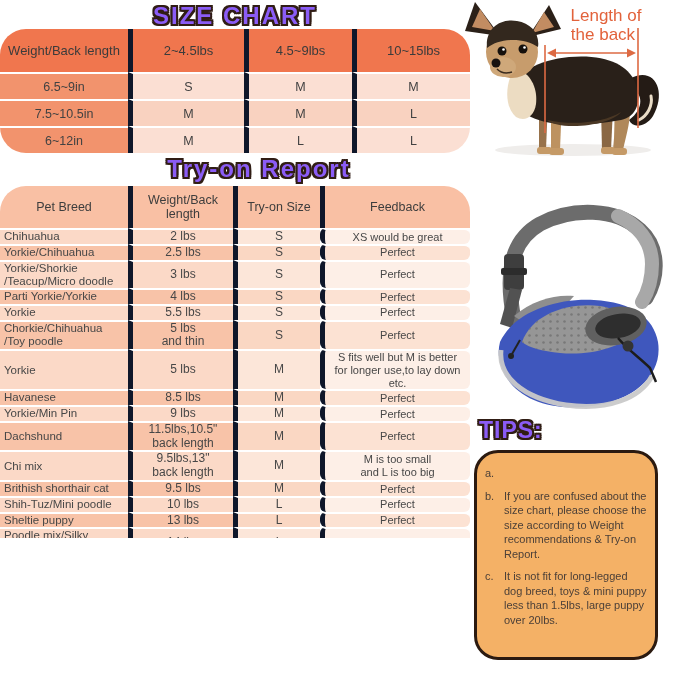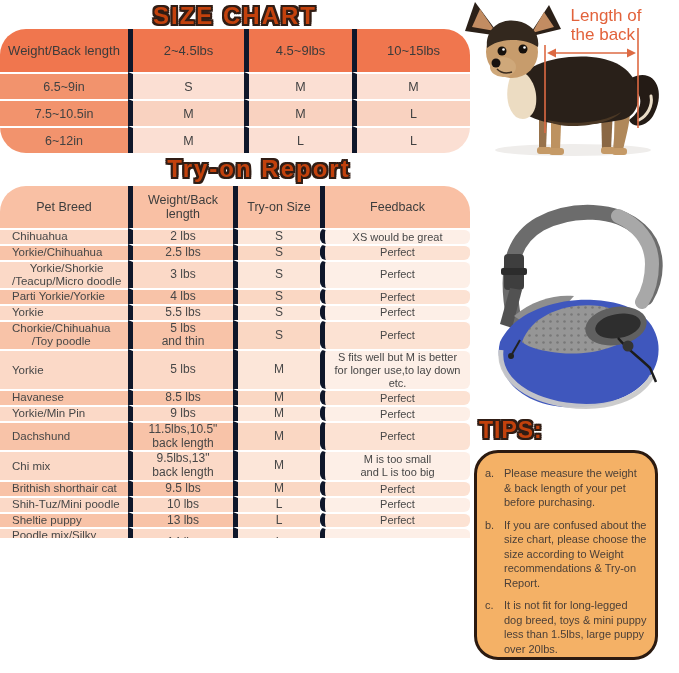--- a/index.html
+++ b/index.html
@@ -1,20 +1,20 @@
 <!DOCTYPE html>
 <html><head>
 <meta charset="utf-8">
 <style>
   html,body{margin:0;padding:0;background:#fff;}
   .page{position:relative;width:679px;height:673px;background:#fff;overflow:hidden;
         font-family:"Liberation Sans","DejaVu Sans",sans-serif;color:#4a4a4a;}
 
   
-  .big-title{position:absolute;font-weight:bold;color:#c2410c;letter-spacing:2px;
+  .big-title{position:absolute;font-weight:bold;color:#8b5cf6;letter-spacing:2px;
     text-shadow:-2px -2px 0 #301d15,2px -2px 0 #301d15,-2px 2px 0 #301d15,2px 2px 0 #301d15,
                 -2px 0 0 #301d15,2px 0 0 #301d15,0 -2px 0 #301d15,0 2px 0 #301d15;}
   .size-title{top:2px;left:0;width:470px;text-align:center;font-size:24px;}
   .tryon-title{top:155px;left:0;width:470px;text-align:center;font-size:24px;margin-left:24px;}
   .tips-title{top:417px;left:479px;font-size:23px;letter-spacing:1px;}
 
   
   .size-table{position:absolute;left:0;top:29px;width:470px;height:124px;display:grid;
     grid-template-columns:128px 116px 108px 118px;grid-template-rows:43px 27px 27px 27px;
     border-radius:26px;overflow:hidden;}
@@ -27,21 +27,21 @@
   .bl{border-left:5px solid #0f172a;}
   .bt{border-top:2px solid #ffffff;}
 
   
   .tryon-table{position:absolute;left:0;top:186px;width:470px;height:352px;display:grid;
     grid-template-columns:128px 105px 87px 150px;grid-template-rows:42px repeat(15,1fr);
     border-radius:26px 26px 0 0;overflow:hidden;}
   .tc{display:flex;align-items:center;justify-content:center;text-align:center;
       box-sizing:border-box;font-size:12px;line-height:1.15;white-space:pre-line;color:#474747;}
   .tc.hd{background:#f9c0a4;font-size:12.5px;color:#3d3d3d;}
-  .tc.breed{justify-content:flex-start;text-align:center;padding-left:12px;font-size:11.5px;}
+  .tc.breed{justify-content:flex-start;text-align:left;padding-left:4px;font-size:11.5px;}
   .tc.fb{font-size:11px;border-radius:6px;}
   .lt.c1,.lt.c2{background:#fbd9c7;} .lt.c3{background:#fce6d9;} .lt.c4{background:#fdefe7;}
   .dk.c1,.dk.c2{background:#f8c3a8;} .dk.c3{background:#fad7c3;} .dk.c4{background:#fce2d3;}
 
   
   .dog-figure{position:absolute;left:455px;top:0;width:224px;height:158px;}
   .bag-figure{position:absolute;left:470px;top:192px;width:209px;height:226px;}
 
   
   .tips-box{position:absolute;left:474px;top:450px;width:184px;height:210px;box-sizing:border-box;
@@ -229,21 +229,20 @@
     <circle cx="158" cy="154" r="5.5" fill="#343434"></circle>
     <path d="M50 148 L42 162" stroke="#222222" stroke-width="2"></path>
     <circle cx="41" cy="164" r="3" fill="#222222"></circle>
   </svg>
 
   <div class="big-title tips-title">TIPS:</div>
 
   <div class="tips-box">
     <div class="tip">
       <span class="lbl">a.</span>
-      <span class="txt">Please measure the weight &amp; back length of your pet before purchasing.</span>
     </div>
     <div class="tip">
       <span class="lbl">b.</span>
       <span class="txt">If you are confused about the size chart, please choose the size according to Weight recommendations &amp; Try-on Report.</span>
     </div>
     <div class="tip">
       <span class="lbl">c.</span>
       <span class="txt">It is not fit for long-legged dog breed, toys &amp; mini puppy less than 1.5lbs, large puppy over 20lbs.</span>
     </div>
   </div>

